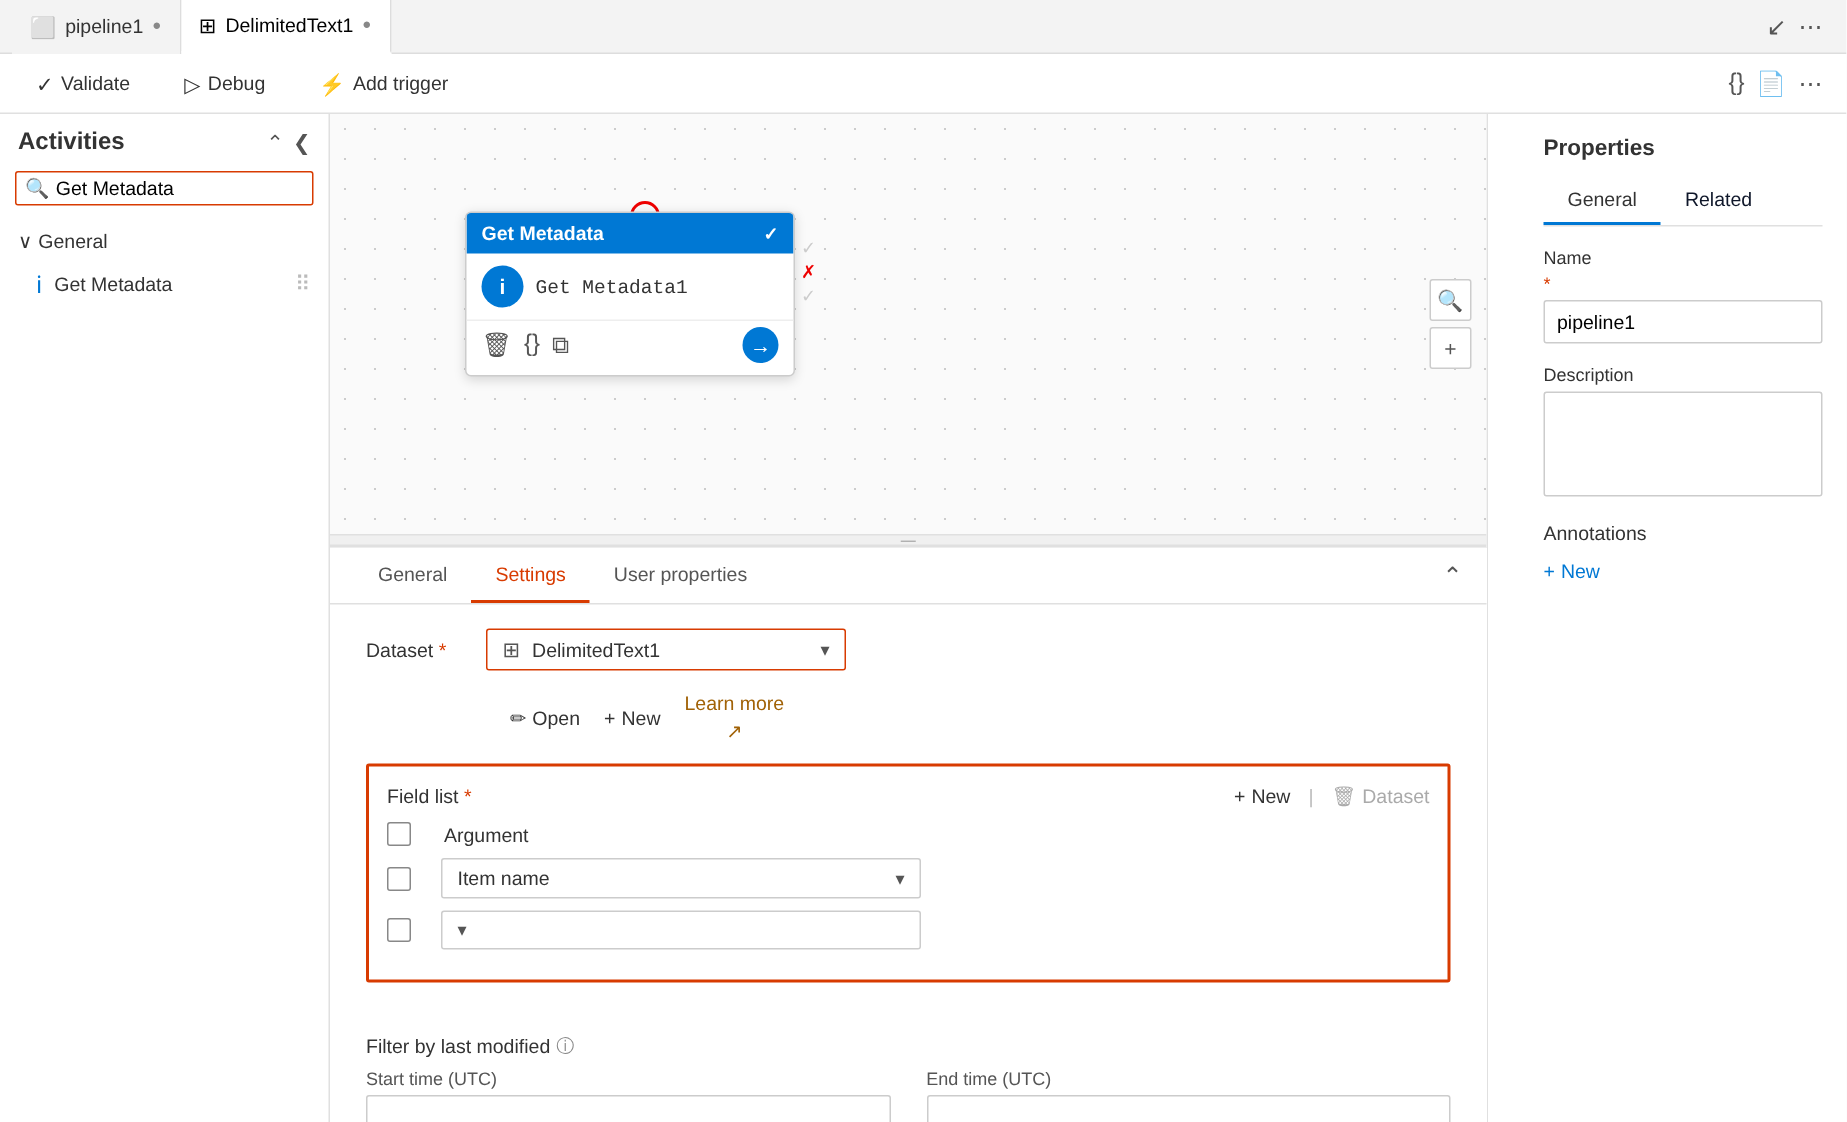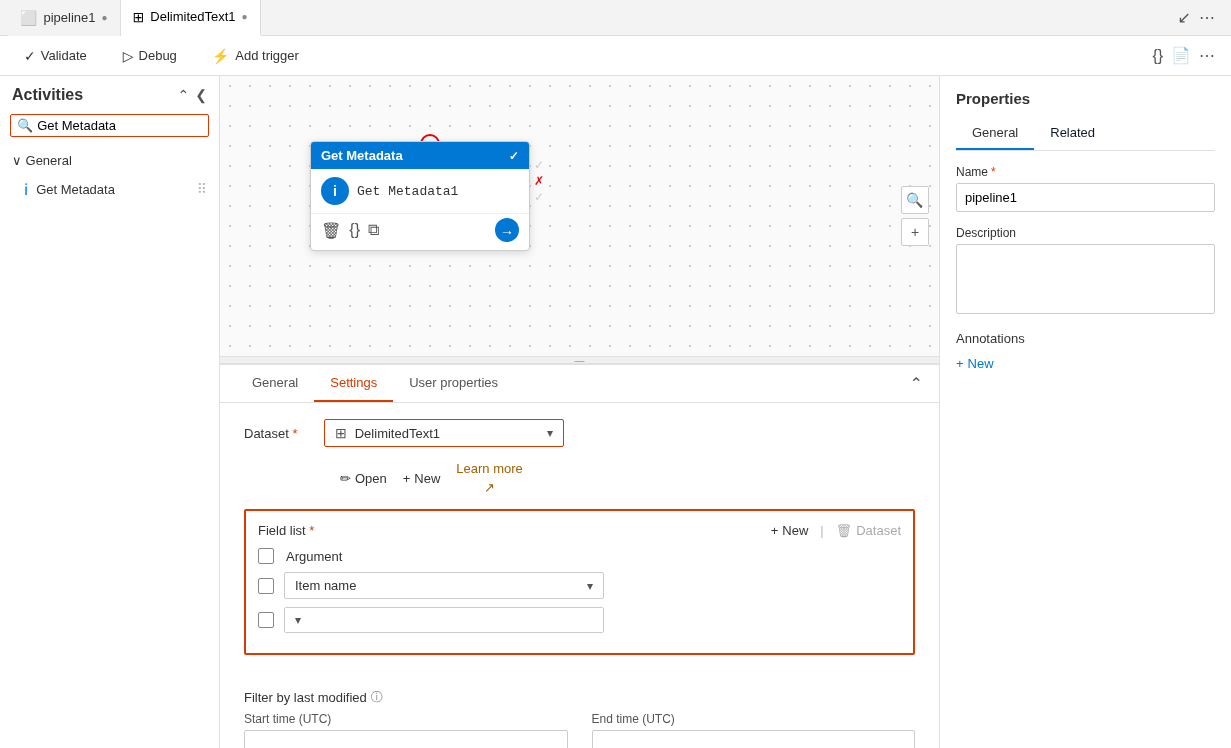--- a/index.html
+++ b/index.html
@@ -209,21 +209,21 @@
     .field-list-label { font-size: 13px; font-weight: 500; color: #333; }
     .field-list-label .required { color: #d83b01; }
     .field-list-actions { display: flex; align-items: center; gap: 12px; }
     .field-action-btn {
       display: flex; align-items: center; gap: 4px;
       font-size: 13px; color: #333; cursor: pointer;
     }
     .field-action-btn.disabled { color: #aaa; cursor: default; }
     .field-action-sep { color: #bbb; }
     .field-row {
-      display: flex; align-items: center; gap: 10px;
+      display: flex; align-items: center; gap: 20px;
       margin-bottom: 8px;
     }
     .field-checkbox {
       width: 16px; height: 16px;
       border: 1px solid #888; border-radius: 2px;
       flex-shrink: 0; background: #fff; cursor: pointer;
     }
     .field-argument { font-size: 13px; color: #333; font-weight: 500; padding-left: 2px; }
     .field-dropdown {
       display: flex; align-items: center;
@@ -245,40 +245,40 @@
     .filter-field { display: flex; flex-direction: column; gap: 4px; flex: 1; }
     .filter-field-label { font-size: 12px; color: #555; }
     .filter-input {
       border: 1px solid #ccc; border-radius: 2px; padding: 5px 8px;
       font-size: 13px; outline: none; width: 100%;
     }
     .skip-label { font-size: 13px; color: #333; font-weight: 500; margin-bottom: 4px; }
 
     
     .properties-panel {
-      width: 292px; border-left: 1px solid #e0e0e0;
-      background: #fff; display: flex; flex-direction: column;
+      width: 240px; border-left: 1px solid #e0e0e0;
+      background: #fff; display: flex; flex-direction: column; padding-left: 21px;
     }
     .properties-header {
       padding: 14px 16px 0 16px;
     }
     .properties-title { font-size: 15px; font-weight: 600; color: #333; margin-bottom: 10px; }
     .properties-tabs {
       display: flex; gap: 0; border-bottom: 1px solid #e0e0e0; margin-bottom: 14px;
     }
     .properties-tab {
       padding: 8px 16px; font-size: 13px; color: #0f172a;
       cursor: pointer; border-bottom: 2px solid transparent;
     }
     .properties-tab.active { color: #333; border-bottom: 2px solid #0078d4; }
     .properties-body { padding: 0 16px; flex: 1; overflow-y: auto; }
     .prop-field { margin-bottom: 14px; }
     .prop-label {
       font-size: 12px; color: #333; margin-bottom: 4px;
-      display: flex; gap: 3px;
+      display: flex; gap: 3px; flex-direction: column;
     }
     .prop-required { color: #d83b01; }
     .prop-input {
       width: 100%; border: 1px solid #ccc; border-radius: 2px;
       padding: 6px 8px; font-size: 13px; outline: none;
     }
     .prop-textarea {
       width: 100%; border: 1px solid #ccc; border-radius: 2px;
       padding: 6px 8px; font-size: 13px; outline: none;
       height: 70px; resize: none;

